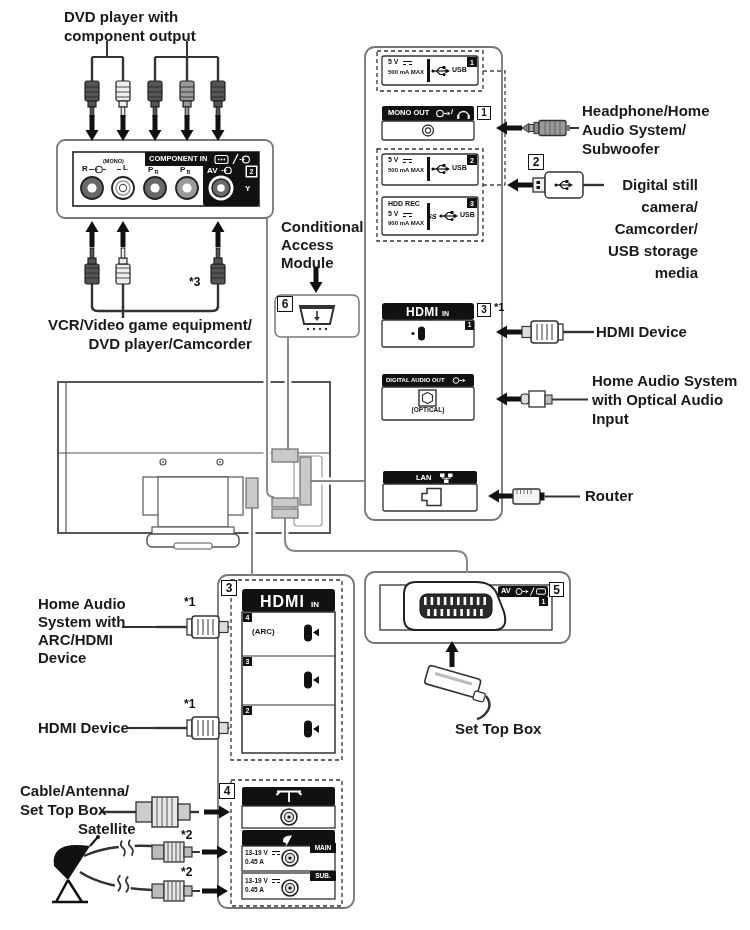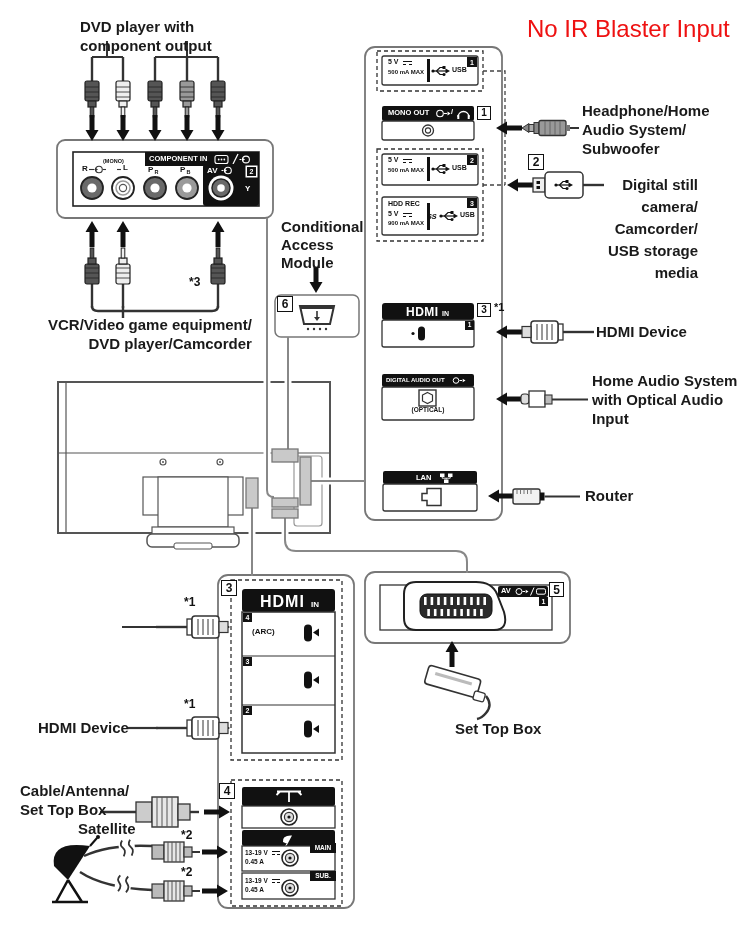--- a/index.html
+++ b/index.html
@@ -435,41 +435,44 @@
       <g transform="translate(452,684) rotate(16)">
         <rect x="-27" y="-12" width="54" height="19" rx="3" fill="#fff" stroke="#333" stroke-width="1.6"></rect>
         <line x1="-19" y1="-5.5" x2="19" y2="-5.5" stroke="#bbb" stroke-width="3"></line>
         <rect x="24" y="0" width="11" height="9" rx="2" fill="#fff" stroke="#333" stroke-width="1.3"></rect>
       </g>
       <path d="M486,696 q7,9 0,17 q-4,5 -9,6" stroke="#333" stroke-width="2.4" fill="none"></path>
     </g>
   </g>
 </svg>
 
-<span class="txt red" style="left:527px;top:15px;">No IR Blaster Input</span>
-<span class="txt" style="left:64px;top:17px;margin-left:16px;">DVD player with
+<span class="txt" style="left:64px;top:7px;">DVD player with
 component output</span>
 <span class="txt" style="left:48px;top:315px;text-align:right;">VCR/Video game equipment/
 DVD player/Camcorder</span>
 <span class="txt lh18" style="left:281px;top:218px;">Conditional
 Access
 Module</span>
 <span class="txt" style="left:582px;top:101px;">Headphone/Home
 Audio System/
 Subwoofer</span>
 <span class="txt lh22" style="left:608px;top:174px;">Digital still
 camera/
 Camcorder/
 USB storage
 media</span>
 <span class="txt" style="left:596px;top:322px;">HDMI Device</span>
 <span class="txt" style="left:592px;top:371px;">Home Audio System
 with Optical Audio
 Input</span>
 <span class="txt" style="left:585px;top:486px;">Router</span>
+<span class="txt lh18" style="left:38px;top:595px;">Home Audio
+System with
+ARC/HDMI
+Device</span>
 <span class="txt" style="left:38px;top:718px;">HDMI Device</span>
 <span class="txt" style="left:20px;top:781px;">Cable/Antenna/
 Set Top Box</span>
 <span class="txt" style="left:44px;top:819px;margin-left:34px;">Satellite</span>
 <span class="txt" style="left:455px;top:719px;">Set Top Box</span>
 
 <span class="fn" style="left:189px;top:276px;">*3</span>
 <span class="fn sm" style="left:494px;top:301px;">*1</span>
 <span class="fn" style="left:184px;top:596px;">*1</span>
 <span class="fn" style="left:184px;top:698px;">*1</span>

